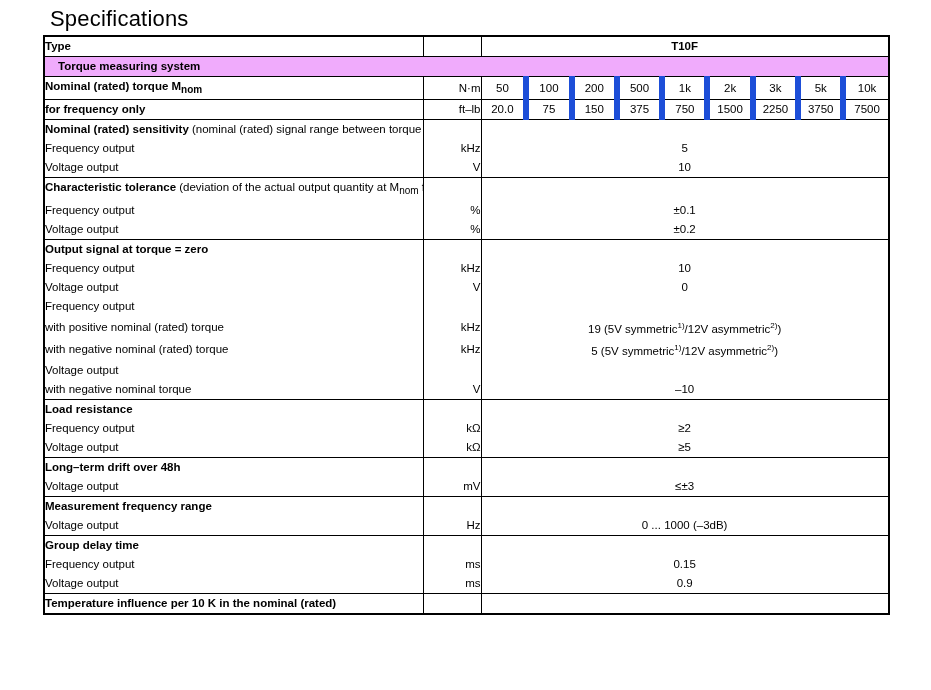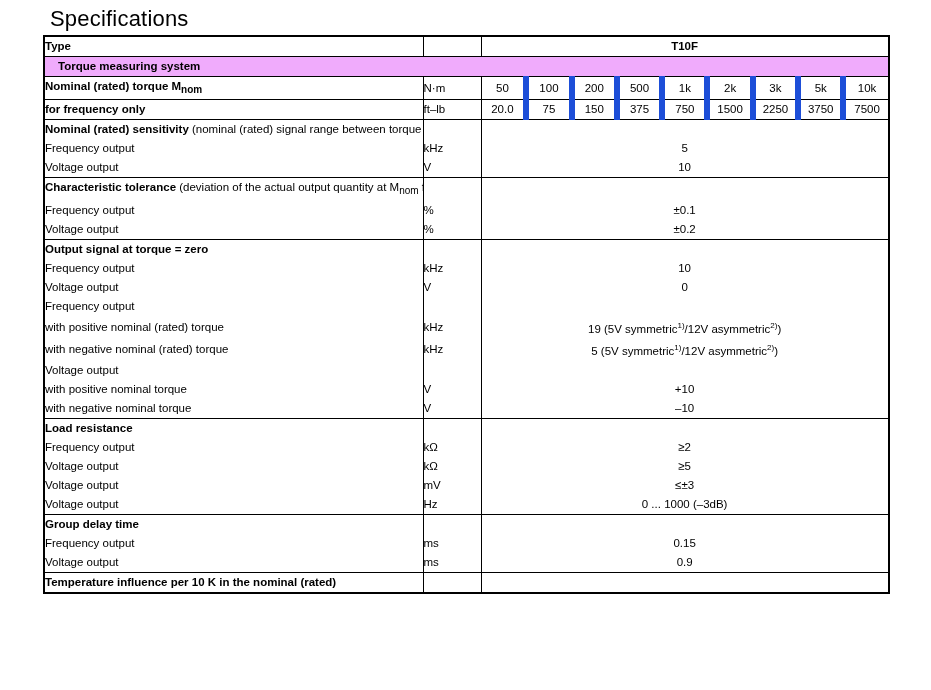--- a/index.html
+++ b/index.html
@@ -7,21 +7,21 @@
   .page{position:relative;width:931px;height:690px;}
   .title{font-size:22px;font-weight:normal;margin:0;position:absolute;left:50px;top:6px;letter-spacing:0.2px;}
   table.spec{position:absolute;left:43px;top:35px;width:845px;border-collapse:collapse;table-layout:fixed;
              border:2px solid #000;}
   table.spec td{font-size:11.5px;line-height:19px;height:19px;padding:0;vertical-align:middle;
                 white-space:nowrap;overflow:hidden;}
   .b{font-weight:bold;}
   td.lbl{text-align:left;padding-left:13px;border-right:1px solid #000;}
   td.ind1{padding-left:25px;}
   td.ind2{padding-left:30px;}
-  td.unit{text-align:left;border-right:1px solid #000;}
+  td.unit{text-align:right;border-right:1px solid #000;}
   td.vals{text-align:center;margin-top:32px;}
   td.vc{text-align:center;border-right:6px solid #1d4ed8;}
   td.vc.last{border-right:none;}
   tr.bt>td{border-top:1px solid #000;}
   tr.section>td{background:#f0abfc;font-weight:bold;text-align:left;padding-left:13px;}
   td.desc{white-space:normal;line-height:18px;height:auto;padding-top:2px;padding-bottom:2px;padding-right:40px;}
   sub{font-size:10px;}
   sup{font-size:8px;}
   tr.partial>td{height:6px;max-height:6px;vertical-align:top;line-height:19px;}
 </style>
@@ -148,25 +148,20 @@
         <td class="lbl ind2">with negative nominal (rated) torque</td>
         <td class="unit">kHz</td>
         <td class="vals" colspan="9"><span>5 (5V symmetric</span><sup>1)</sup><span>/12V asymmetric</span><sup>2)</sup><span>)</span></td>
       </tr>
       <tr>
         <td class="lbl">Voltage output</td>
         <td class="unit"></td>
         <td class="vals" colspan="9"></td>
       </tr>
       <tr>
-        <td class="lbl ind2">with positive nominal torque</td>
-        <td class="unit">V</td>
-        <td class="vals" colspan="9">+10</td>
-      </tr>
-      <tr>
         <td class="lbl ind2">with negative nominal torque</td>
         <td class="unit">V</td>
         <td class="vals" colspan="9">–10</td>
       </tr>
 
       <tr class="bt">
         <td class="lbl b">Load resistance</td>
         <td class="unit"></td>
         <td class="vals" colspan="9"></td>
       </tr>
@@ -174,26 +169,36 @@
         <td class="lbl ind1">Frequency output</td>
         <td class="unit">kΩ</td>
         <td class="vals" colspan="9">≥2</td>
       </tr>
       <tr>
         <td class="lbl ind1">Voltage output</td>
         <td class="unit">kΩ</td>
         <td class="vals" colspan="9">≥5</td>
       </tr>
 
+      <tr class="bt">
+        <td class="lbl b">Long–term drift over 48h</td>
+        <td class="unit"></td>
+        <td class="vals" colspan="9"></td>
+      </tr>
       <tr>
         <td class="lbl ind1">Voltage output</td>
         <td class="unit">mV</td>
         <td class="vals" colspan="9">≤±3</td>
       </tr>
 
+      <tr class="bt">
+        <td class="lbl b">Measurement frequency range</td>
+        <td class="unit"></td>
+        <td class="vals" colspan="9"></td>
+      </tr>
       <tr>
         <td class="lbl ind1">Voltage output</td>
         <td class="unit">Hz</td>
         <td class="vals" colspan="9">0 ... 1000 (–3dB)</td>
       </tr>
 
       <tr class="bt">
         <td class="lbl b">Group delay time</td>
         <td class="unit"></td>
         <td class="vals" colspan="9"></td>

